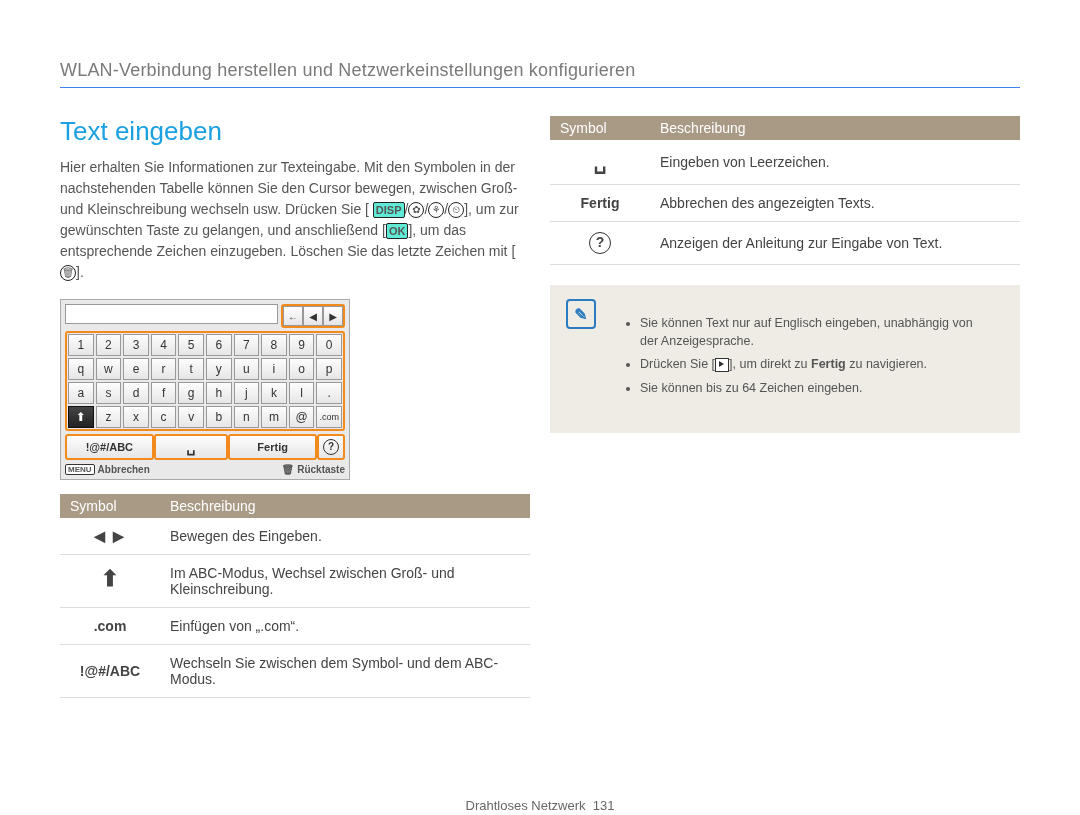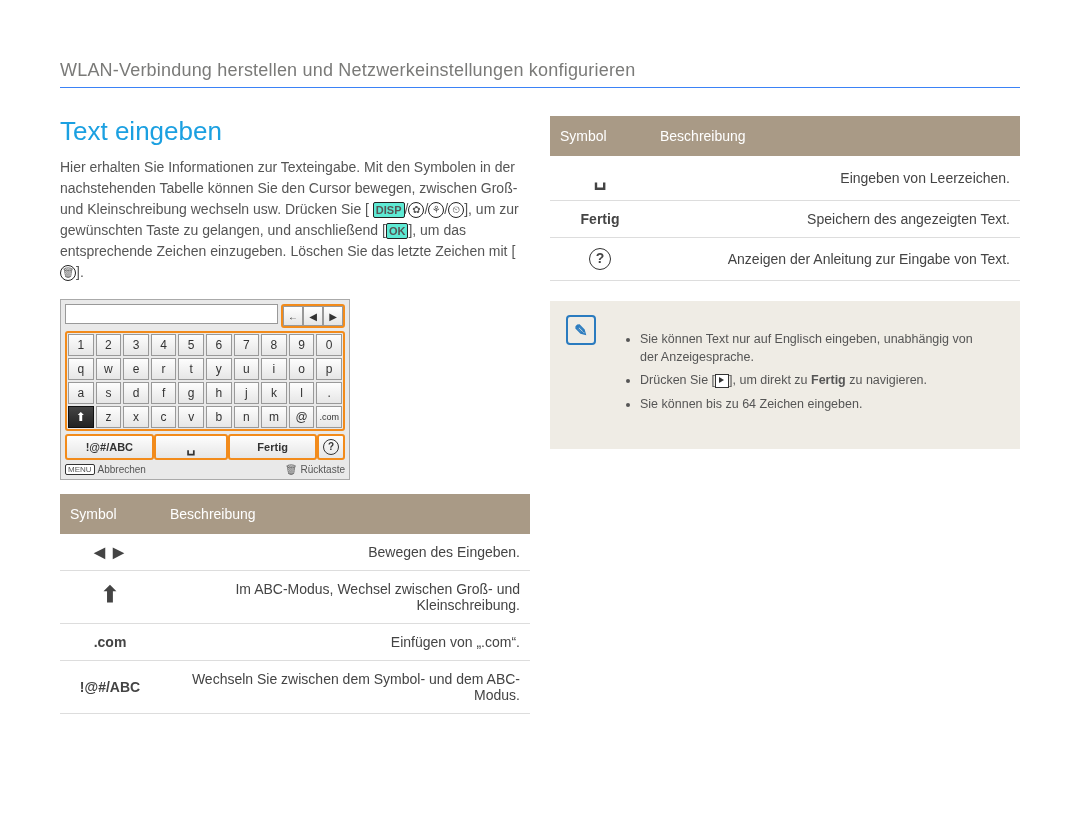--- a/index.html
+++ b/index.html
@@ -75,28 +75,28 @@
   .key.shift { background:linear-gradient(#444,#222); color:#fff; border-color:#111;}
   .kbd-action-row{display:flex;gap:0;margin-top:3px;}
   .kbd-action{
     height:22px;background:linear-gradient(#fdfdfd,#e6e6e6);border:1px solid #999;display:flex;align-items:center;justify-content:center;font-size:11px;font-weight:bold;
   }
   .kbd-action.abc{flex:1.2;border:2px solid #f28b1b;border-radius:3px;}
   .kbd-action.space{flex:1;border:2px solid #f28b1b;border-radius:3px;font-size:14px;}
   .kbd-action.done{flex:1.2;border:2px solid #f28b1b;border-radius:3px;}
   .kbd-action.help{width:24px;border:2px solid #f28b1b;border-radius:3px;font-size:11px;}
   .kbd-footer{display:flex;justify-content:space-between;margin-top:4px;font-size:10px;color:#555;}
-  .kbd-footer span{display:flex;align-items:center;gap:3px;}
+  .kbd-footer span{display:flex;align-items:center;gap:3px;font-weight:bold;}
   .kbd-footer .badge{border:1px solid #333;padding:0 2px;font-size:8px;border-radius:2px;background:#fff;}
 
   
   table.legend { width:100%; border-collapse:collapse; margin-top:14px;}
-  table.legend th { background:#a99a86; color:#fff; font-weight:normal; text-align:left; padding:12px 10px; font-size:14px;}
+  table.legend th { background:#a99a86; color:#fff; font-weight:normal; text-align:left; padding:4px 10px; font-size:14px;}
   table.legend th:first-child{width:80px;}
-  table.legend td { padding:10px 10px; border-bottom:1px solid #ddd; vertical-align:middle; color:#444;text-align:right;}
+  table.legend td { padding:10px 10px; border-bottom:1px solid #ddd; vertical-align:middle; color:#444;}
   table.legend td.sym { text-align:center; font-weight:bold; font-size:14px;}
   .arrow-lr{font-size:14px;letter-spacing:2px;}
   .bigup{font-size:22px;line-height:0;}
 
   
   .info-box {
     background:#efece5;
     display:flex;
     gap:12px;
     padding:14px 16px;
@@ -243,21 +243,21 @@
         <th>Beschreibung</th>
       </tr>
       </tbody>
         <tbody id="tright">
           <tr>
             <td class="sym"><span style="font-size:20px;">␣</span></td>
             <td>Eingeben von Leerzeichen.</td>
           </tr>
           <tr>
             <td class="sym">Fertig</td>
-            <td>Speichern des angezeigten Text.</td>
+            <td>Abbrechen des angezeigten Texts.</td>
           </tr>
           <tr>
             <td class="sym"><span style="display:inline-block;width:20px;height:20px;border:1.5px solid #333;border-radius:50%;text-align:center;line-height:19px;">?</span></td>
             <td>Anzeigen der Anleitung zur Eingabe von Text.</td>
           </tr>
         </tbody>
     </table>
 
     <div class="info-box">
       <div class="info-icon">✎</div>

